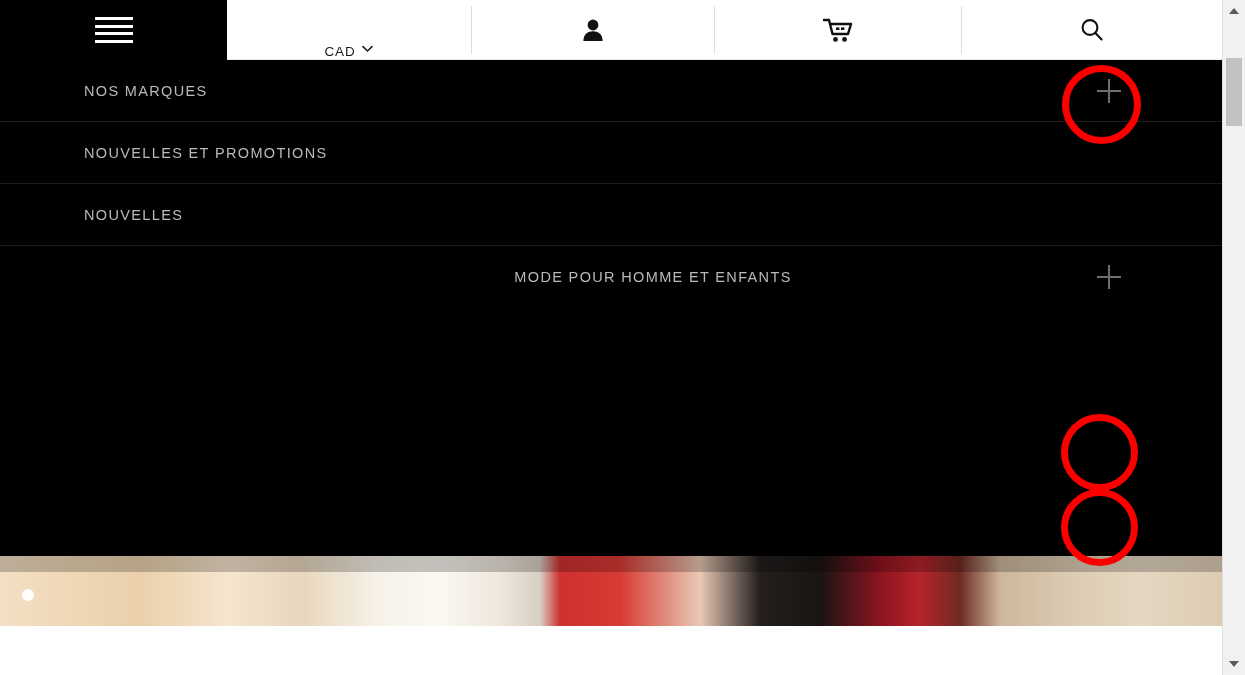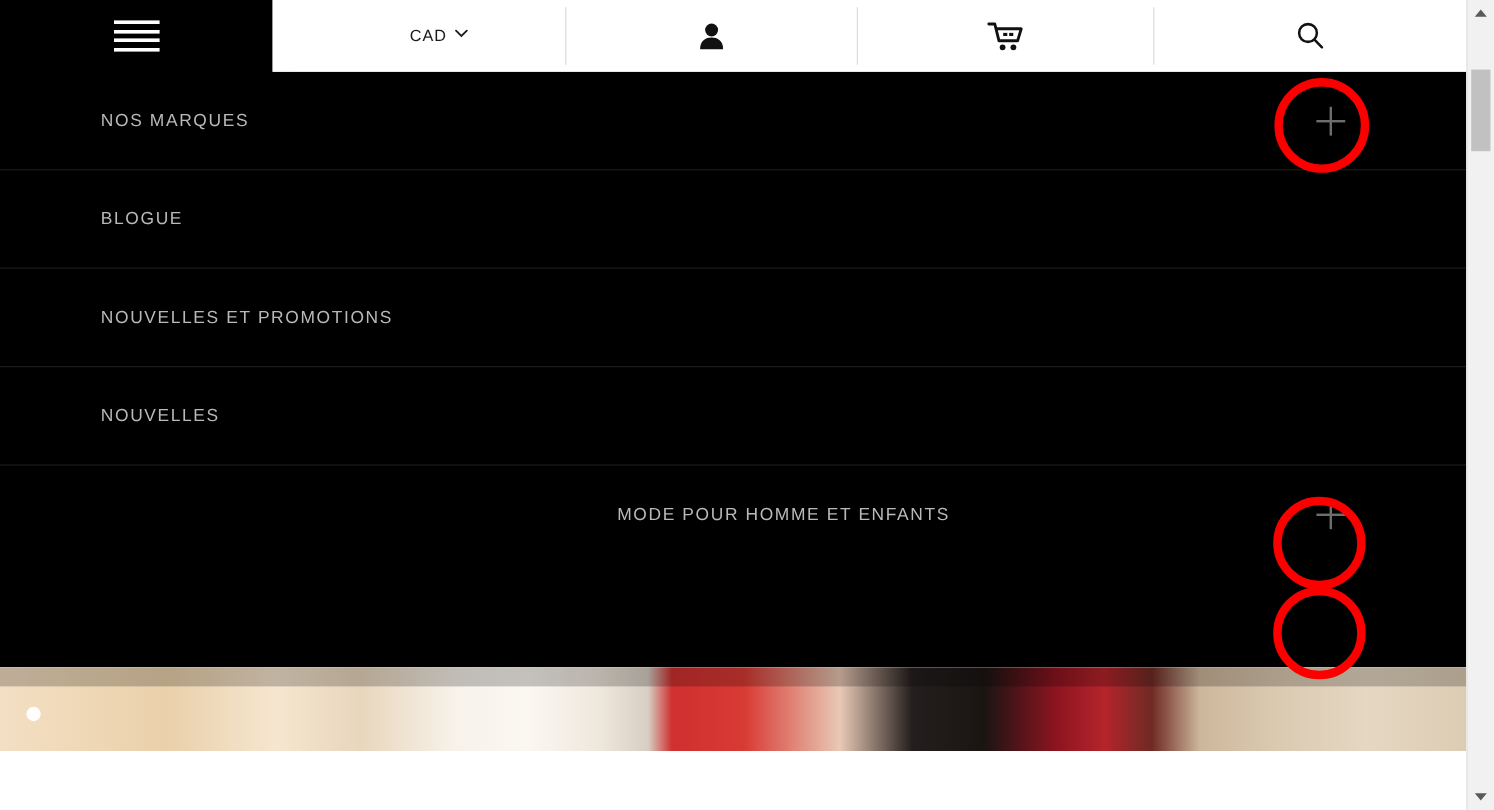--- a/index.html
+++ b/index.html
@@ -66,21 +66,21 @@
   .hdr-cell {
     position: absolute;
     top: 0;
     height: 59px;
     display: flex;
     align-items: center;
     justify-content: center;
     cursor: pointer;
     background: #ffffff;
   }
-  #currency-cell { left: 244px; width: 244px; }
+  #currency-cell { left: 227px; width: 244px; align-items: flex-end; }
   #account-cell  { left: 472px; width: 242px; }
   #cart-cell     { left: 715px; width: 246px; }
   #search-cell   { left: 962px; width: 260px; }
 
   .hdr-divider {
     position: absolute;
     top: 6px;
     width: 1px;
     height: 48px;
     background: #dcdcdc;
@@ -108,21 +108,21 @@
   #nav-panel {
     position: absolute;
     left: 0;
     top: 60px;
     width: 1222px;
     height: 496px;
     background: #000000;
   }
   .nav-row {
     position: relative;
-    height: 82px;
+    height: 62px;
     box-sizing: border-box;
     border-bottom: 1px solid #1b1b1b;
     display: flex;
     align-items: center;
     cursor: pointer;
   }
   .nav-row:last-child { border-bottom: none; justify-content: center; }
   .nav-label {
     margin-left: 84px;
     font-size: 14.5px;
@@ -329,23 +329,20 @@
   </div>
 
   <div id="nav-panel">
 
     <div class="nav-row">
       <span class="nav-label">NOS MARQUES</span>
       <span class="nav-plus"></span>
     </div>
 
 
-    <div class="nav-row">
-      <span class="nav-label">BLOGUE</span>
-    </div>
 
     <div class="nav-row">
       <span class="nav-label">NOUVELLES ET PROMOTIONS</span>
     </div>
 
     <div class="nav-row">
       <span class="nav-label">NOUVELLES</span>
     </div>
 
 

